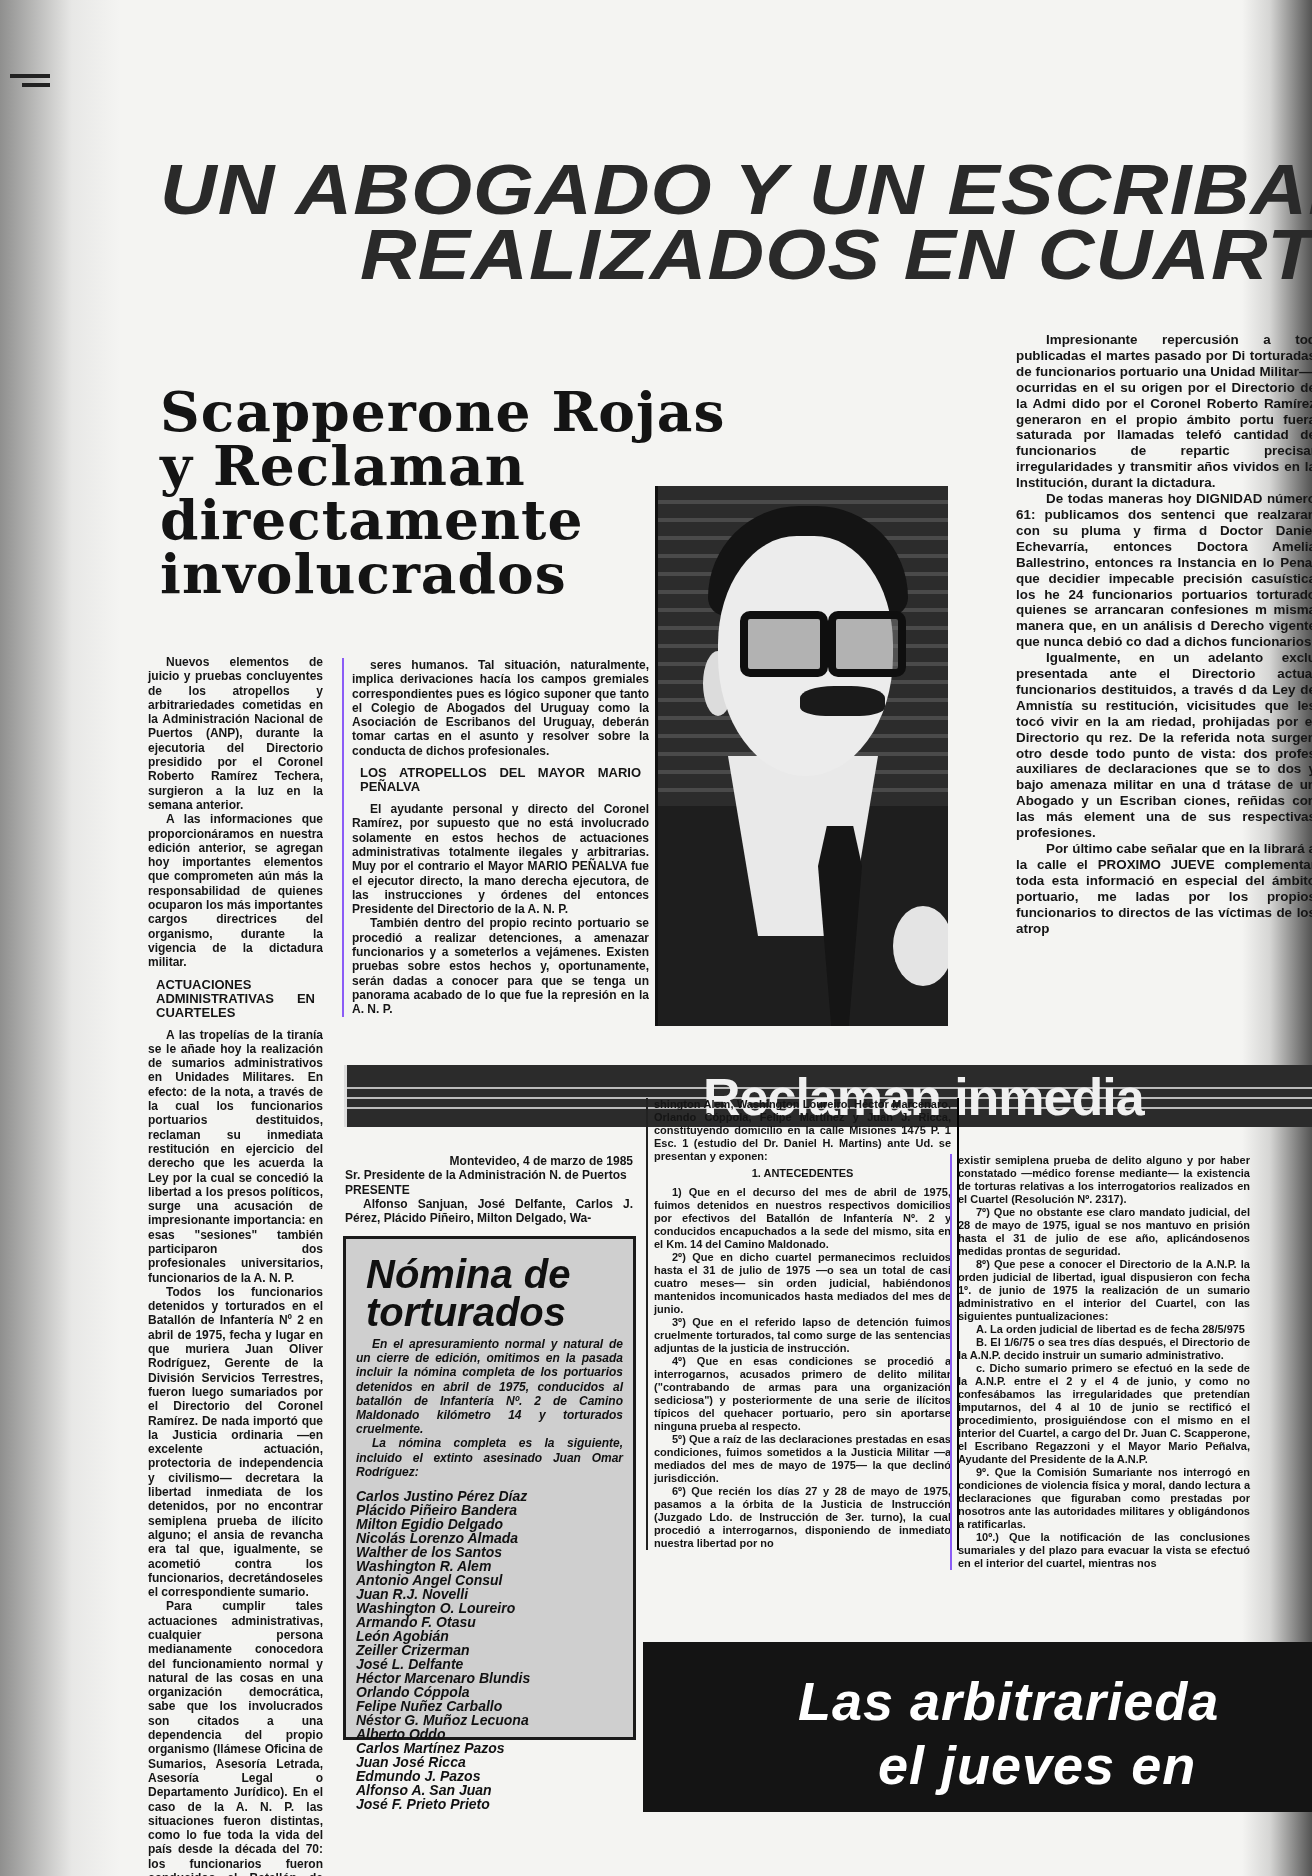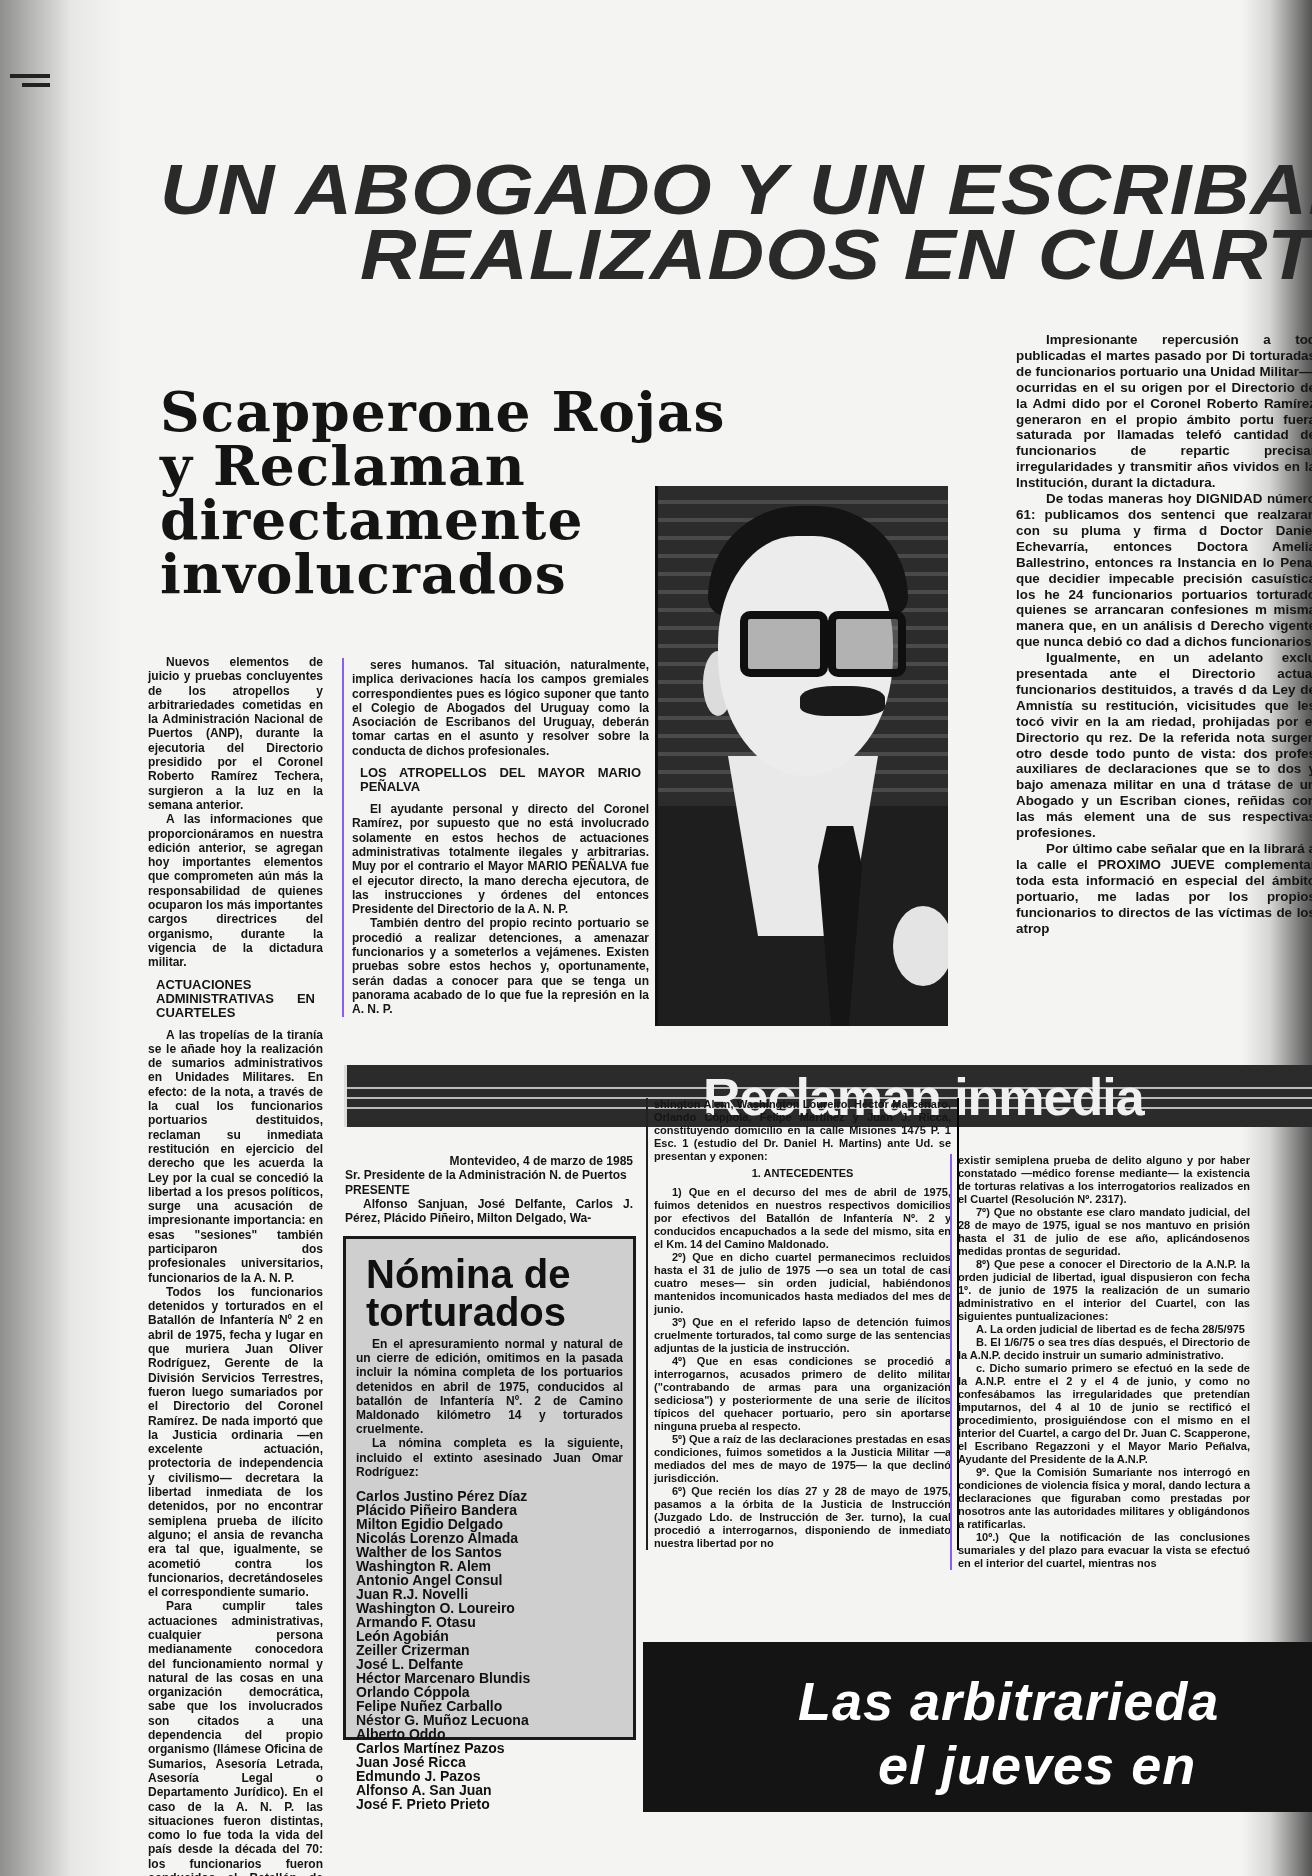--- a/index.html
+++ b/index.html
@@ -73,21 +73,21 @@
   .banner-reclaman .stripe { position: absolute; left: 0; width: 968px; height: 2px; background: #bcbcbc; }
   .banner-reclaman .title {
     position: absolute; left: 356px; top: 2px;
     font-family: Liberation Sans, sans-serif; font-weight: bold; font-size: 52px;
     color: #f0f0f0; white-space: nowrap; letter-spacing: -1px;
   }
 
   .col-3 { left: 345px; top: 1154px; width: 288px; }
   .nomina-box {
     position: absolute; left: 343px; top: 1236px; width: 293px; height: 504px;
-    border: 3px solid #1a1a1a; background: #cfcfcf; box-sizing: border-box; padding: 8px 10px;
+    border: 3px solid #1a1a1a; background: #cfcfcf; box-sizing: border-box; padding: 8px 10px; font-style: italic;
   }
   .nomina-box .title {
     font-family: "Liberation Sans", sans-serif; font-weight: bold; font-size: 40px; line-height: 38px;
     color: #101010; margin: 8px 0 6px 10px;
   }
   .nomina-box .intro { font-weight: bold; font-size: 12px; line-height: 14.2px; text-align: justify; }
   .nomina-box .intro p { margin: 0; text-indent: 16px; }
   .nomina-box ul { list-style: none; margin: 10px 0 0; padding: 0; font-weight: bold; font-size: 14px; line-height: 14px; }
 
   .col-4 { left: 646px; top: 1098px; width: 297px; border-left: 2px solid #222; border-right: 2px solid #000000; padding: 0 6px; font-size: 11px; line-height: 13px; }

